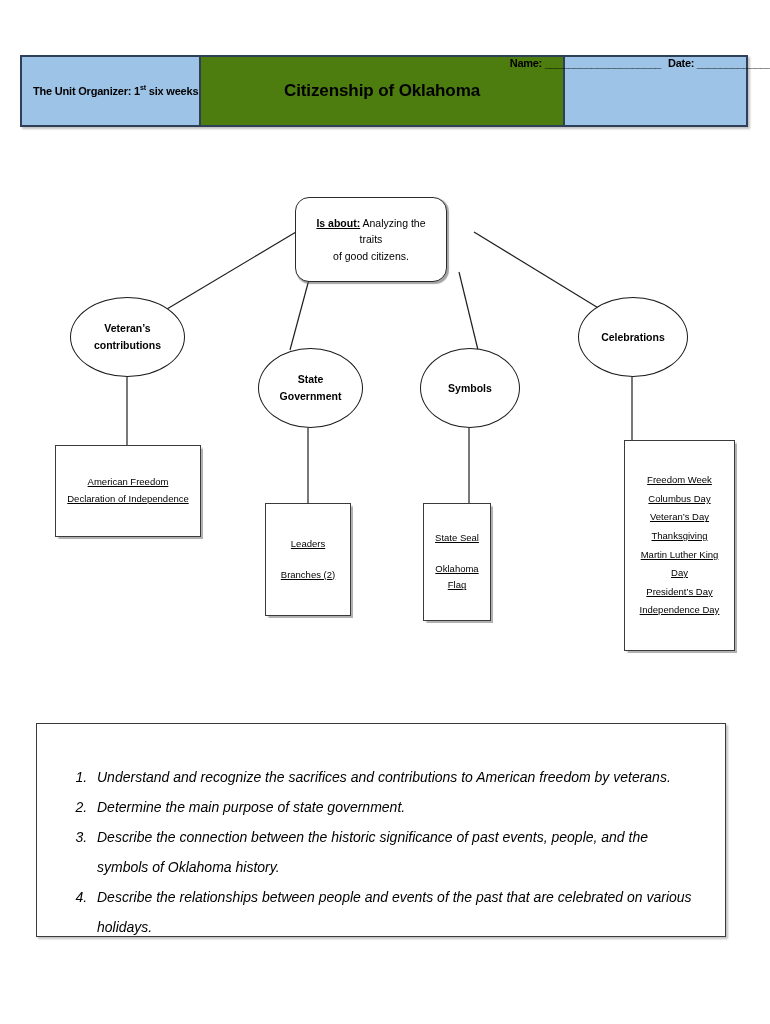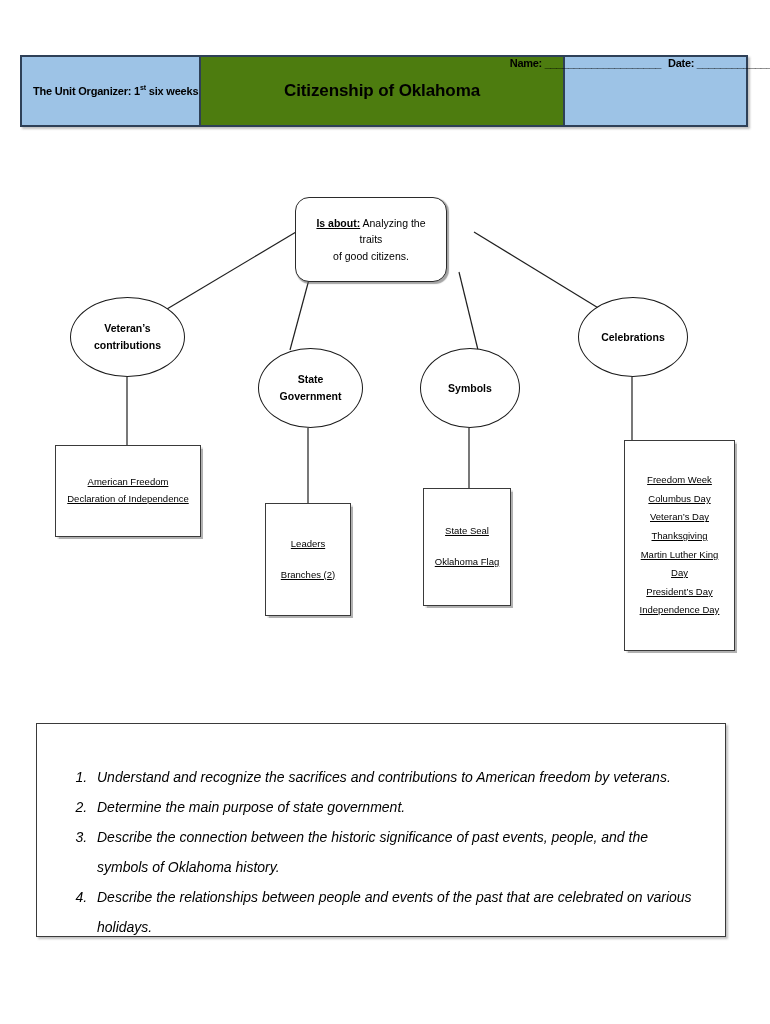--- a/index.html
+++ b/index.html
@@ -130,21 +130,21 @@
   .detail-box {
     border: 1.2px solid #3a3a3a;
     box-shadow: 1.5px 1.5px 1px rgba(100,100,100,0.5);
     font-size: 9.5px;
     line-height: 1.75;
     padding: 15px 6px;
     text-decoration: underline;
   }
   #box-veterans-detail     { left: 55px;  top: 445px; width: 146px; height: 92px; }
   #box-state-gov-detail    { left: 265px; top: 503px; width: 86px;  height: 113px; text-align: center; }
-  #box-symbols-detail      { left: 423px; top: 488px; width: 88px;  height: 118px; }
+  #box-symbols-detail      { left: 423px; top: 503px; width: 68px;  height: 118px; }
   #box-celebrations-detail { left: 576px; top: 440px; width: 111px; height: 211px; margin-left: 48px; }
 
   .detail-box .line { display: block; }
   .detail-box .gap  { display: block; height: 14px; }
   #box-celebrations-detail { line-height: 1.95; }
 
   
   #objectives-box {
     position: absolute;
     left: 36px;

